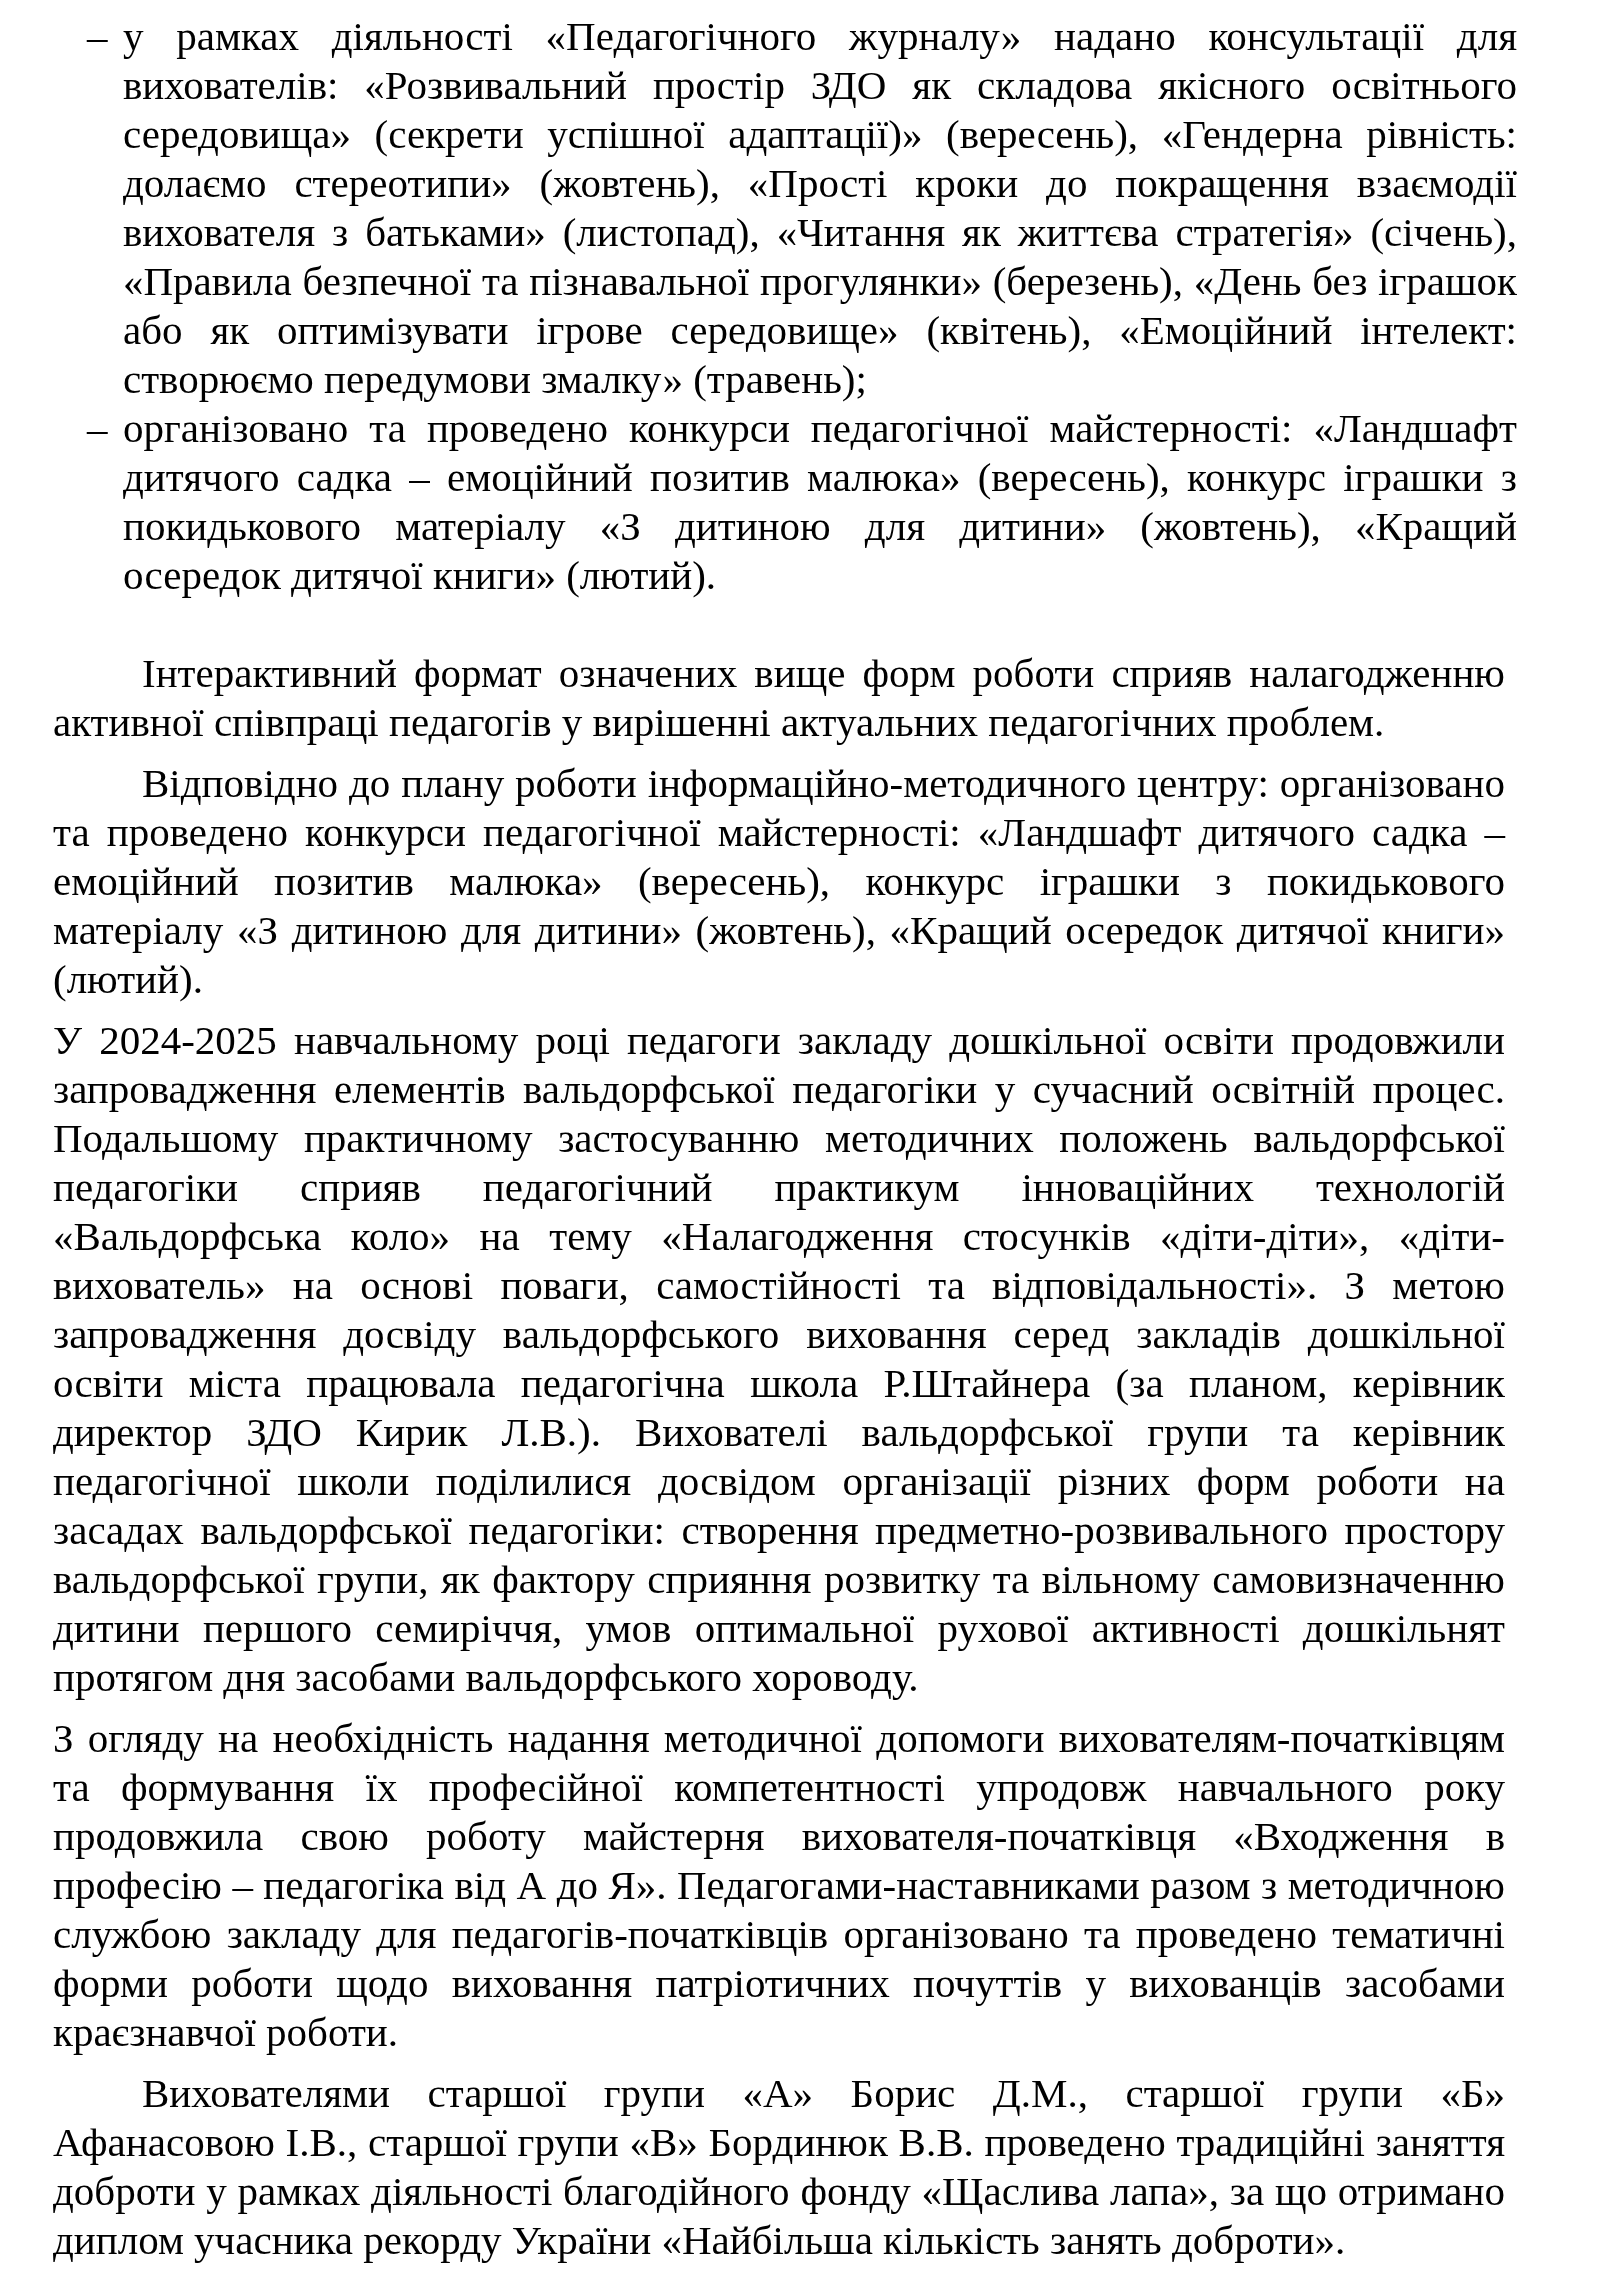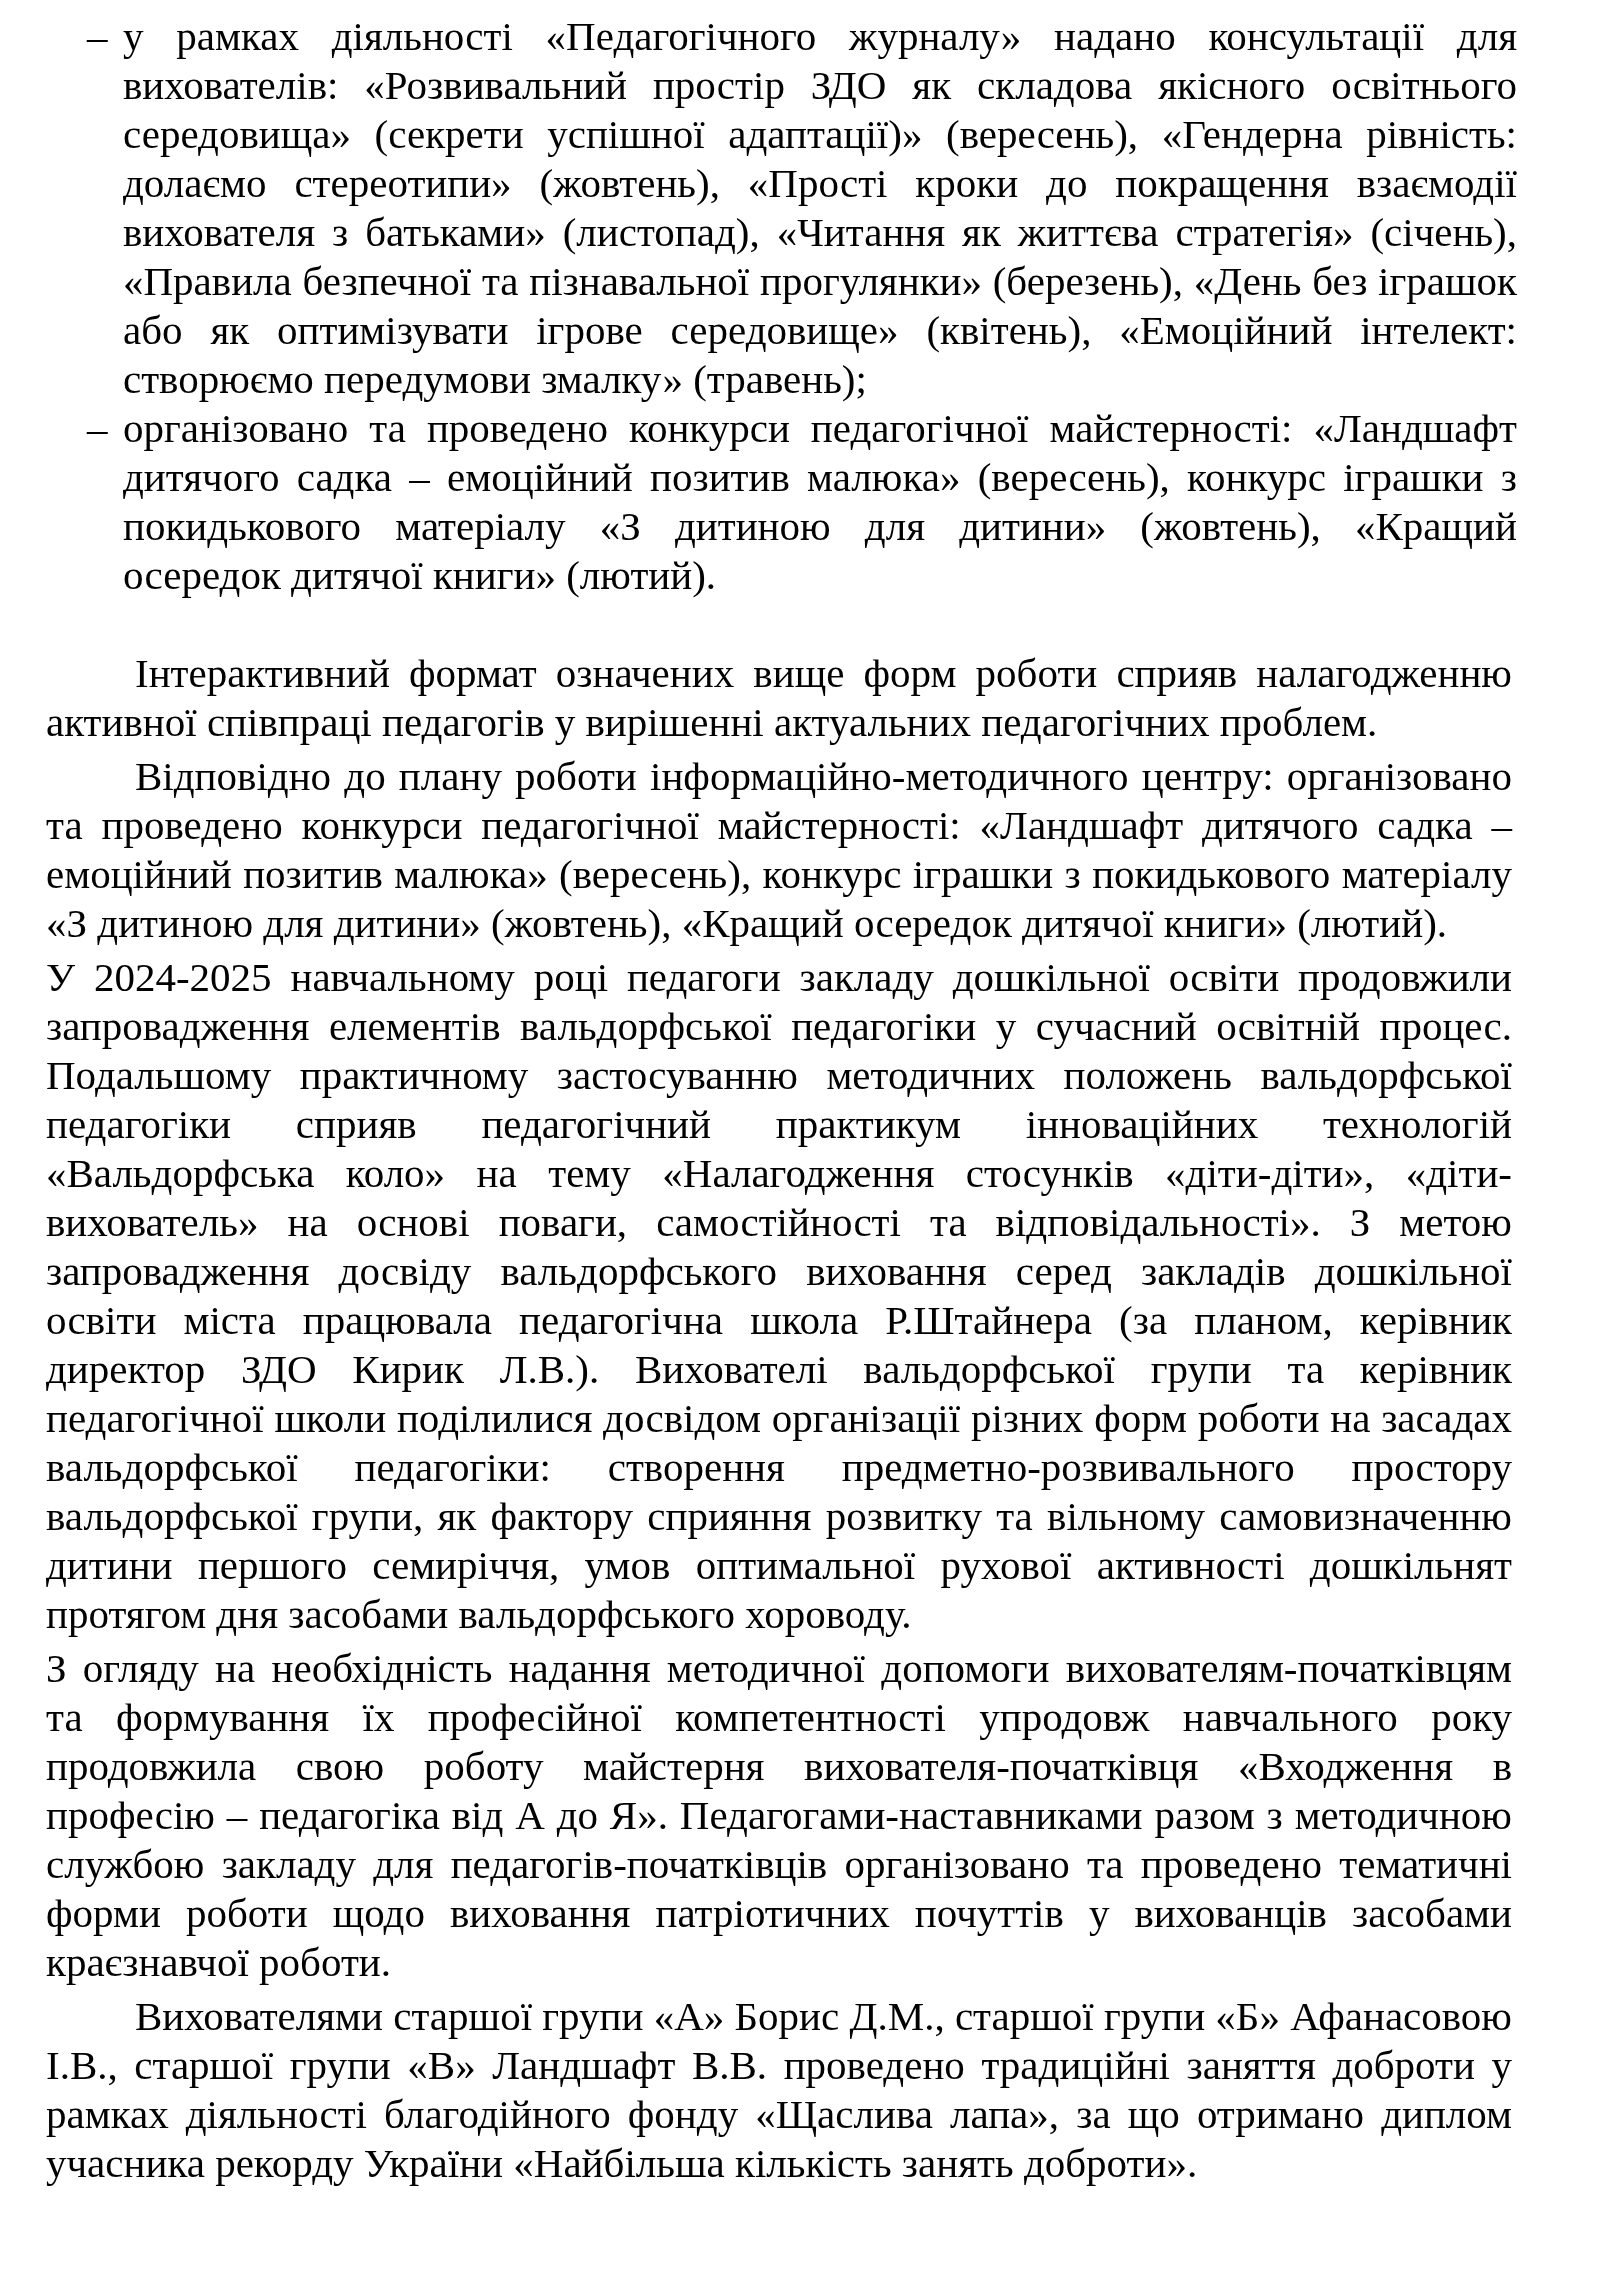--- a/index.html
+++ b/index.html
@@ -31,21 +31,21 @@
     position: relative;
     padding-left: 82px;
     margin: 0;
   }
   .bullet-marker {
     position: absolute;
     left: 46px;
     top: 0;
   }
   p.para {
-    margin: 5px;
+    margin: 12px;
     padding: 0;
   }
   p.para.indent {
     text-indent: 89px;
   }
   p.para.after-gap {
     margin-top: 49px;
   }
 </style>
 </head>
@@ -68,16 +68,16 @@
   </div>
 
   <p class="para indent after-gap">Інтерактивний формат означених вище форм роботи сприяв налагодженню активної співпраці педагогів у вирішенні актуальних педагогічних проблем.</p>
 
   <p class="para indent">Відповідно до плану роботи інформаційно-методичного центру: організовано та проведено конкурси педагогічної майстерності: «Ландшафт дитячого садка – емоційний позитив малюка» (вересень), конкурс іграшки з покидькового матеріалу «З дитиною для дитини» (жовтень), «Кращий осередок дитячої книги» (лютий).</p>
 
   <p class="para">У 2024-2025 навчальному році педагоги закладу дошкільної освіти продовжили запровадження елементів вальдорфської педагогіки у сучасний освітній процес. Подальшому практичному застосуванню методичних положень вальдорфської педагогіки сприяв педагогічний практикум інноваційних технологій «Вальдорфська коло» на тему «Налагодження стосунків «діти-діти», «діти-вихователь» на основі поваги, самостійності та відповідальності». З метою запровадження досвіду вальдорфського виховання серед закладів дошкільної освіти міста працювала педагогічна школа Р.Штайнера (за планом, керівник директор ЗДО Кирик Л.В.). Вихователі вальдорфської групи та керівник педагогічної школи поділилися досвідом організації різних форм роботи на засадах вальдорфської педагогіки: створення предметно-розвивального простору вальдорфської групи, як фактору сприяння розвитку та вільному самовизначенню дитини першого семиріччя, умов оптимальної рухової активності дошкільнят протягом дня засобами вальдорфського хороводу.</p>
 
   <p class="para">З огляду на необхідність надання методичної допомоги вихователям-початківцям та формування їх професійної компетентності упродовж навчального року продовжила свою роботу майстерня вихователя-початківця «Входження в професію – педагогіка від А до Я». Педагогами-наставниками разом з методичною службою закладу для педагогів-початківців організовано та проведено тематичні форми роботи щодо виховання патріотичних почуттів у вихованців засобами краєзнавчої роботи.</p>
 
-  <p class="para indent">Вихователями старшої групи «А» Борис Д.М., старшої групи «Б» Афанасовою І.В., старшої групи «В» Ландшафт В.В. проведено традиційні заняття доброти у рамках діяльності благодійного фонду «Щаслива лапа», за що отримано диплом учасника рекорду України «Найбільша кількість занять доброти».</p>
+  <p class="para indent">Вихователями старшої групи «А» Борис Д.М., старшої групи «Б» Афанасовою І.В., старшої групи «В» Бординюк В.В. проведено традиційні заняття доброти у рамках діяльності благодійного фонду «Щаслива лапа», за що отримано диплом учасника рекорду України «Найбільша кількість занять доброти».</p>
 
 </div>
 
 
 </body></html>

